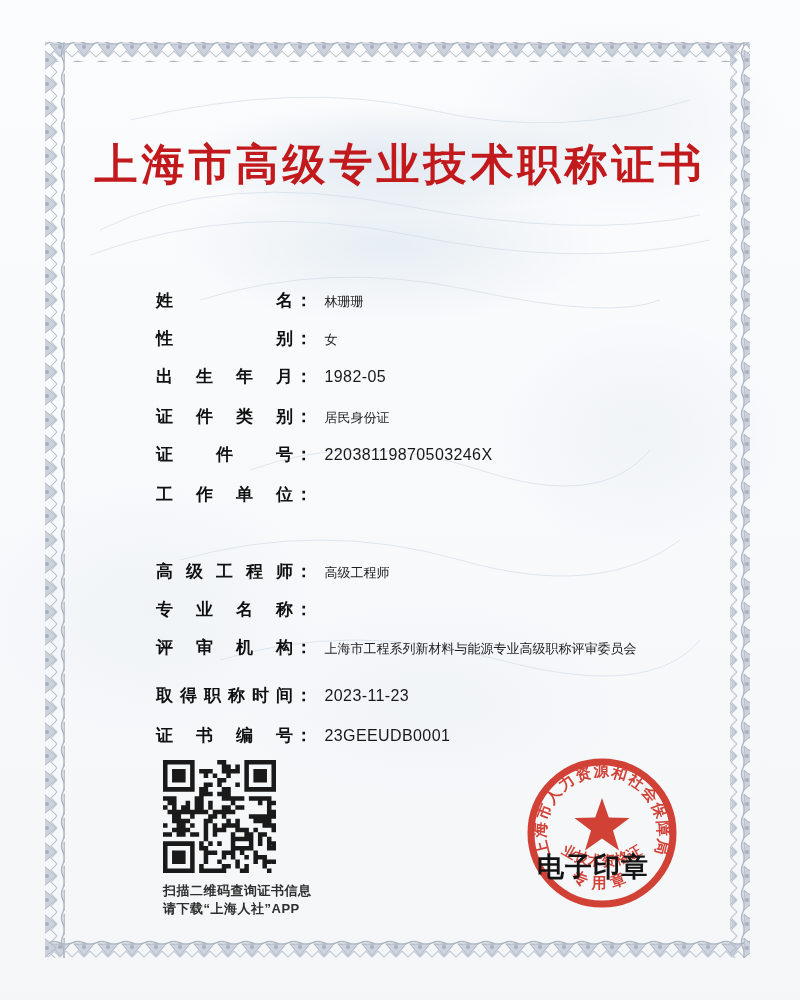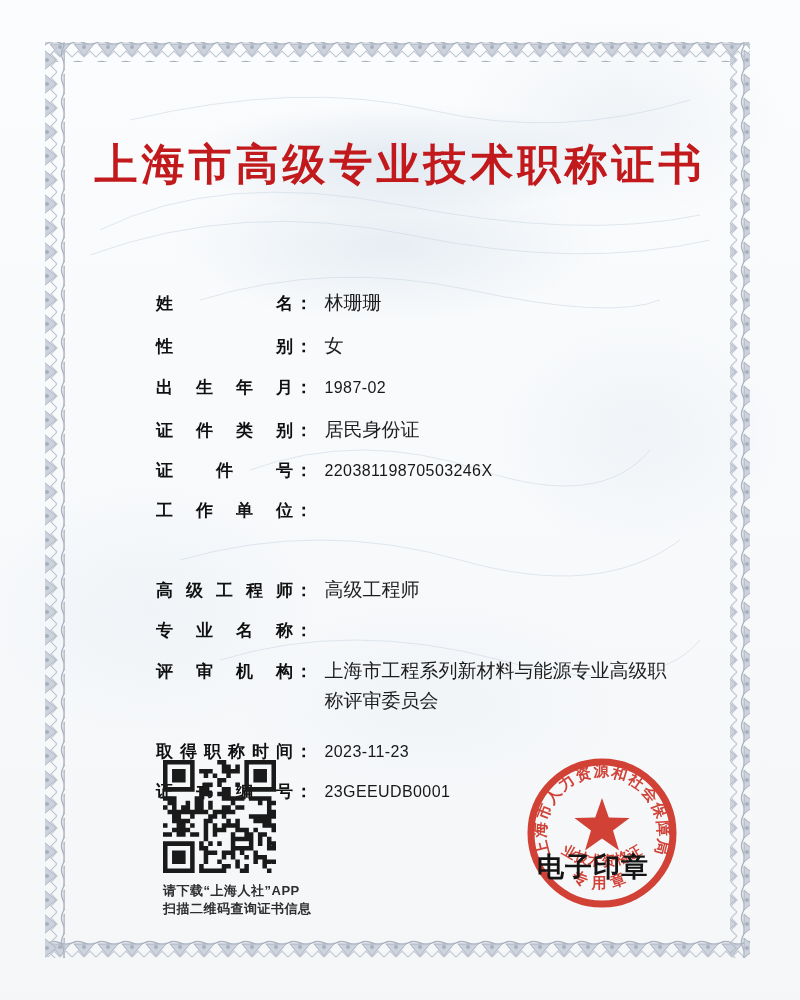--- a/index.html
+++ b/index.html
@@ -30,21 +30,21 @@
   .fields{position:absolute;left:156px;top:288px;width:540px;}
   .row{display:flex;align-items:baseline;margin-bottom:14px;}
   .label{
     width:137px;flex:0 0 137px;
     font-weight:bold;font-size:17px;color:#101010;
     text-align:justify;text-align-last:justify;
     letter-spacing:0;line-height:19px;
   }
   .colon{font-weight:bold;font-size:17.5px;color:#101010;margin-left:2px;}
   .value{
-    margin-left:12px;font-size:19px;color:#1d1d1d;line-height:1.55;
+    margin-left:12px;font-size:13px;color:#1d1d1d;line-height:1.55;
     font-family:"DejaVu Serif","Liberation Serif",serif;
     max-width:356px;
   }
   .value.num{
     font-family:"Liberation Sans","DejaVu Sans",sans-serif;
     font-size:16px;letter-spacing:.4px;color:#181818;
   }
   .gap-section{height:39px;}
   .gap-small{height:10px;}
   .qr-block{position:absolute;left:163px;top:760px;width:220px;}
@@ -106,21 +106,21 @@
       <span class="value">林珊珊</span>
     </div>
     <div class="row">
       <span class="label">性别</span>
         <span class="colon">：</span>
       <span class="value">女</span>
     </div>
     <div class="row">
       <span class="label">出生年月</span>
         <span class="colon">：</span>
-      <span class="value num">1987-02</span>
+      <span class="value num">1982-05</span>
     </div>
     <div class="row">
       <span class="label">证件类别</span>
         <span class="colon">：</span>
       <span class="value">居民身份证</span>
     </div>
     <div class="row">
       <span class="label">证件号</span>
         <span class="colon">：</span>
       <span class="value num">22038119870503246X</span>
@@ -162,22 +162,22 @@
   </div>
 
   <div class="qr-block">
     <svg id="qr-svg" class="qr-code" width="113" height="113" viewBox="0 0 112.5 112.5" aria-hidden="true">
         <path d="M54.0 0.0h4.5v4.5h-4.5zM58.5 0.0h4.5v4.5h-4.5zM58.5 4.5h4.5v4.5h-4.5zM63.0 4.5h4.5v4.5h-4.5zM72.0 4.5h4.5v4.5h-4.5zM36.0 9.0h4.5v4.5h-4.5zM40.5 9.0h4.5v4.5h-4.5zM45.0 9.0h4.5v4.5h-4.5zM58.5 9.0h4.5v4.5h-4.5zM63.0 9.0h4.5v4.5h-4.5zM67.5 9.0h4.5v4.5h-4.5zM72.0 9.0h4.5v4.5h-4.5zM40.5 13.5h4.5v4.5h-4.5zM49.5 13.5h4.5v4.5h-4.5zM63.0 13.5h4.5v4.5h-4.5zM54.0 18.0h4.5v4.5h-4.5zM58.5 18.0h4.5v4.5h-4.5zM40.5 22.5h4.5v4.5h-4.5zM45.0 22.5h4.5v4.5h-4.5zM54.0 22.5h4.5v4.5h-4.5zM72.0 22.5h4.5v4.5h-4.5zM36.0 27.0h4.5v4.5h-4.5zM40.5 27.0h4.5v4.5h-4.5zM58.5 27.0h4.5v4.5h-4.5zM63.0 27.0h4.5v4.5h-4.5zM36.0 31.5h4.5v4.5h-4.5zM40.5 31.5h4.5v4.5h-4.5zM45.0 31.5h4.5v4.5h-4.5zM54.0 31.5h4.5v4.5h-4.5zM58.5 31.5h4.5v4.5h-4.5zM63.0 31.5h4.5v4.5h-4.5zM0.0 36.0h4.5v4.5h-4.5zM4.5 36.0h4.5v4.5h-4.5zM9.0 36.0h4.5v4.5h-4.5zM31.5 36.0h4.5v4.5h-4.5zM36.0 36.0h4.5v4.5h-4.5zM58.5 36.0h4.5v4.5h-4.5zM63.0 36.0h4.5v4.5h-4.5zM67.5 36.0h4.5v4.5h-4.5zM72.0 36.0h4.5v4.5h-4.5zM76.5 36.0h4.5v4.5h-4.5zM85.5 36.0h4.5v4.5h-4.5zM90.0 36.0h4.5v4.5h-4.5zM94.5 36.0h4.5v4.5h-4.5zM99.0 36.0h4.5v4.5h-4.5zM103.5 36.0h4.5v4.5h-4.5zM4.5 40.5h4.5v4.5h-4.5zM9.0 40.5h4.5v4.5h-4.5zM22.5 40.5h4.5v4.5h-4.5zM31.5 40.5h4.5v4.5h-4.5zM36.0 40.5h4.5v4.5h-4.5zM45.0 40.5h4.5v4.5h-4.5zM67.5 40.5h4.5v4.5h-4.5zM94.5 40.5h4.5v4.5h-4.5zM103.5 40.5h4.5v4.5h-4.5zM108.0 40.5h4.5v4.5h-4.5zM0.0 45.0h4.5v4.5h-4.5zM9.0 45.0h4.5v4.5h-4.5zM18.0 45.0h4.5v4.5h-4.5zM22.5 45.0h4.5v4.5h-4.5zM31.5 45.0h4.5v4.5h-4.5zM36.0 45.0h4.5v4.5h-4.5zM45.0 45.0h4.5v4.5h-4.5zM58.5 45.0h4.5v4.5h-4.5zM63.0 45.0h4.5v4.5h-4.5zM72.0 45.0h4.5v4.5h-4.5zM76.5 45.0h4.5v4.5h-4.5zM103.5 45.0h4.5v4.5h-4.5zM4.5 49.5h4.5v4.5h-4.5zM9.0 49.5h4.5v4.5h-4.5zM13.5 49.5h4.5v4.5h-4.5zM18.0 49.5h4.5v4.5h-4.5zM22.5 49.5h4.5v4.5h-4.5zM27.0 49.5h4.5v4.5h-4.5zM31.5 49.5h4.5v4.5h-4.5zM36.0 49.5h4.5v4.5h-4.5zM40.5 49.5h4.5v4.5h-4.5zM49.5 49.5h4.5v4.5h-4.5zM54.0 49.5h4.5v4.5h-4.5zM58.5 49.5h4.5v4.5h-4.5zM63.0 49.5h4.5v4.5h-4.5zM67.5 49.5h4.5v4.5h-4.5zM103.5 49.5h4.5v4.5h-4.5zM108.0 49.5h4.5v4.5h-4.5zM9.0 54.0h4.5v4.5h-4.5zM13.5 54.0h4.5v4.5h-4.5zM27.0 54.0h4.5v4.5h-4.5zM45.0 54.0h4.5v4.5h-4.5zM49.5 54.0h4.5v4.5h-4.5zM58.5 54.0h4.5v4.5h-4.5zM85.5 54.0h4.5v4.5h-4.5zM90.0 54.0h4.5v4.5h-4.5zM94.5 54.0h4.5v4.5h-4.5zM99.0 54.0h4.5v4.5h-4.5zM103.5 54.0h4.5v4.5h-4.5zM108.0 54.0h4.5v4.5h-4.5zM9.0 58.5h4.5v4.5h-4.5zM13.5 58.5h4.5v4.5h-4.5zM18.0 58.5h4.5v4.5h-4.5zM22.5 58.5h4.5v4.5h-4.5zM40.5 58.5h4.5v4.5h-4.5zM45.0 58.5h4.5v4.5h-4.5zM63.0 58.5h4.5v4.5h-4.5zM72.0 58.5h4.5v4.5h-4.5zM90.0 58.5h4.5v4.5h-4.5zM94.5 58.5h4.5v4.5h-4.5zM99.0 58.5h4.5v4.5h-4.5zM103.5 58.5h4.5v4.5h-4.5zM0.0 63.0h4.5v4.5h-4.5zM13.5 63.0h4.5v4.5h-4.5zM18.0 63.0h4.5v4.5h-4.5zM27.0 63.0h4.5v4.5h-4.5zM40.5 63.0h4.5v4.5h-4.5zM49.5 63.0h4.5v4.5h-4.5zM58.5 63.0h4.5v4.5h-4.5zM63.0 63.0h4.5v4.5h-4.5zM67.5 63.0h4.5v4.5h-4.5zM72.0 63.0h4.5v4.5h-4.5zM99.0 63.0h4.5v4.5h-4.5zM103.5 63.0h4.5v4.5h-4.5zM108.0 63.0h4.5v4.5h-4.5zM9.0 67.5h4.5v4.5h-4.5zM13.5 67.5h4.5v4.5h-4.5zM18.0 67.5h4.5v4.5h-4.5zM22.5 67.5h4.5v4.5h-4.5zM40.5 67.5h4.5v4.5h-4.5zM49.5 67.5h4.5v4.5h-4.5zM54.0 67.5h4.5v4.5h-4.5zM58.5 67.5h4.5v4.5h-4.5zM72.0 67.5h4.5v4.5h-4.5zM76.5 67.5h4.5v4.5h-4.5zM81.0 67.5h4.5v4.5h-4.5zM90.0 67.5h4.5v4.5h-4.5zM108.0 67.5h4.5v4.5h-4.5zM0.0 72.0h4.5v4.5h-4.5zM4.5 72.0h4.5v4.5h-4.5zM13.5 72.0h4.5v4.5h-4.5zM18.0 72.0h4.5v4.5h-4.5zM27.0 72.0h4.5v4.5h-4.5zM31.5 72.0h4.5v4.5h-4.5zM40.5 72.0h4.5v4.5h-4.5zM49.5 72.0h4.5v4.5h-4.5zM67.5 72.0h4.5v4.5h-4.5zM81.0 72.0h4.5v4.5h-4.5zM85.5 72.0h4.5v4.5h-4.5zM94.5 72.0h4.5v4.5h-4.5zM99.0 72.0h4.5v4.5h-4.5zM40.5 76.5h4.5v4.5h-4.5zM67.5 76.5h4.5v4.5h-4.5zM72.0 76.5h4.5v4.5h-4.5zM76.5 76.5h4.5v4.5h-4.5zM81.0 76.5h4.5v4.5h-4.5zM85.5 76.5h4.5v4.5h-4.5zM94.5 76.5h4.5v4.5h-4.5zM103.5 76.5h4.5v4.5h-4.5zM36.0 81.0h4.5v4.5h-4.5zM45.0 81.0h4.5v4.5h-4.5zM54.0 81.0h4.5v4.5h-4.5zM67.5 81.0h4.5v4.5h-4.5zM85.5 81.0h4.5v4.5h-4.5zM94.5 81.0h4.5v4.5h-4.5zM103.5 81.0h4.5v4.5h-4.5zM108.0 81.0h4.5v4.5h-4.5zM36.0 85.5h4.5v4.5h-4.5zM40.5 85.5h4.5v4.5h-4.5zM67.5 85.5h4.5v4.5h-4.5zM72.0 85.5h4.5v4.5h-4.5zM76.5 85.5h4.5v4.5h-4.5zM81.0 85.5h4.5v4.5h-4.5zM85.5 85.5h4.5v4.5h-4.5zM103.5 85.5h4.5v4.5h-4.5zM108.0 85.5h4.5v4.5h-4.5zM40.5 90.0h4.5v4.5h-4.5zM45.0 90.0h4.5v4.5h-4.5zM49.5 90.0h4.5v4.5h-4.5zM58.5 90.0h4.5v4.5h-4.5zM63.0 90.0h4.5v4.5h-4.5zM67.5 90.0h4.5v4.5h-4.5zM76.5 90.0h4.5v4.5h-4.5zM90.0 90.0h4.5v4.5h-4.5zM40.5 94.5h4.5v4.5h-4.5zM58.5 94.5h4.5v4.5h-4.5zM67.5 94.5h4.5v4.5h-4.5zM81.0 94.5h4.5v4.5h-4.5zM90.0 94.5h4.5v4.5h-4.5zM94.5 94.5h4.5v4.5h-4.5zM99.0 94.5h4.5v4.5h-4.5zM40.5 99.0h4.5v4.5h-4.5zM54.0 99.0h4.5v4.5h-4.5zM72.0 99.0h4.5v4.5h-4.5zM90.0 99.0h4.5v4.5h-4.5zM99.0 99.0h4.5v4.5h-4.5zM103.5 99.0h4.5v4.5h-4.5zM108.0 99.0h4.5v4.5h-4.5zM36.0 103.5h4.5v4.5h-4.5zM58.5 103.5h4.5v4.5h-4.5zM63.0 103.5h4.5v4.5h-4.5zM72.0 103.5h4.5v4.5h-4.5zM81.0 103.5h4.5v4.5h-4.5zM99.0 103.5h4.5v4.5h-4.5zM36.0 108.0h4.5v4.5h-4.5zM40.5 108.0h4.5v4.5h-4.5zM45.0 108.0h4.5v4.5h-4.5zM49.5 108.0h4.5v4.5h-4.5zM54.0 108.0h4.5v4.5h-4.5zM58.5 108.0h4.5v4.5h-4.5zM76.5 108.0h4.5v4.5h-4.5zM81.0 108.0h4.5v4.5h-4.5zM103.5 108.0h4.5v4.5h-4.5z" fill="#1a1a1a"></path>
         <path fill-rule="evenodd" fill="#1a1a1a" d="M0 0h31.5v31.5h-31.5zM4.5 4.5v22.5h22.5v-22.5zM9 9h13.5v13.5h-13.5z"></path>
         <path fill-rule="evenodd" fill="#1a1a1a" d="M81 0h31.5v31.5h-31.5zM85.5 4.5v22.5h22.5v-22.5zM90 9h13.5v13.5h-13.5z"></path>
         <path fill-rule="evenodd" fill="#1a1a1a" d="M0 81h31.5v31.5h-31.5zM4.5 85.5v22.5h22.5v-22.5zM9 90h13.5v13.5h-13.5z"></path>
       </svg>
     <div class="qr-caption">
+      <div>扫描二维码查询证书信息</div>
       <div>请下载“上海人社”APP</div>
-      <div>扫描二维码查询证书信息</div>
     </div>
   </div>
 
   <svg class="seal" viewBox="0 0 204 204" aria-hidden="true">
     <defs>
       <path id="sealTop" d="M 50 124 A 56.5 56.5 0 1 1 154 124" fill="none"></path>
       <path id="sealMid" d="M 62 122 A 70 70 0 0 0 142 122" fill="none"></path>
       <path id="sealBot" d="M 74 150 A 60 60 0 0 0 130 150" fill="none"></path>
     </defs>
     <circle cx="102" cy="102" r="71" fill="none" stroke-width="7" stroke="#d0382c"></circle>

